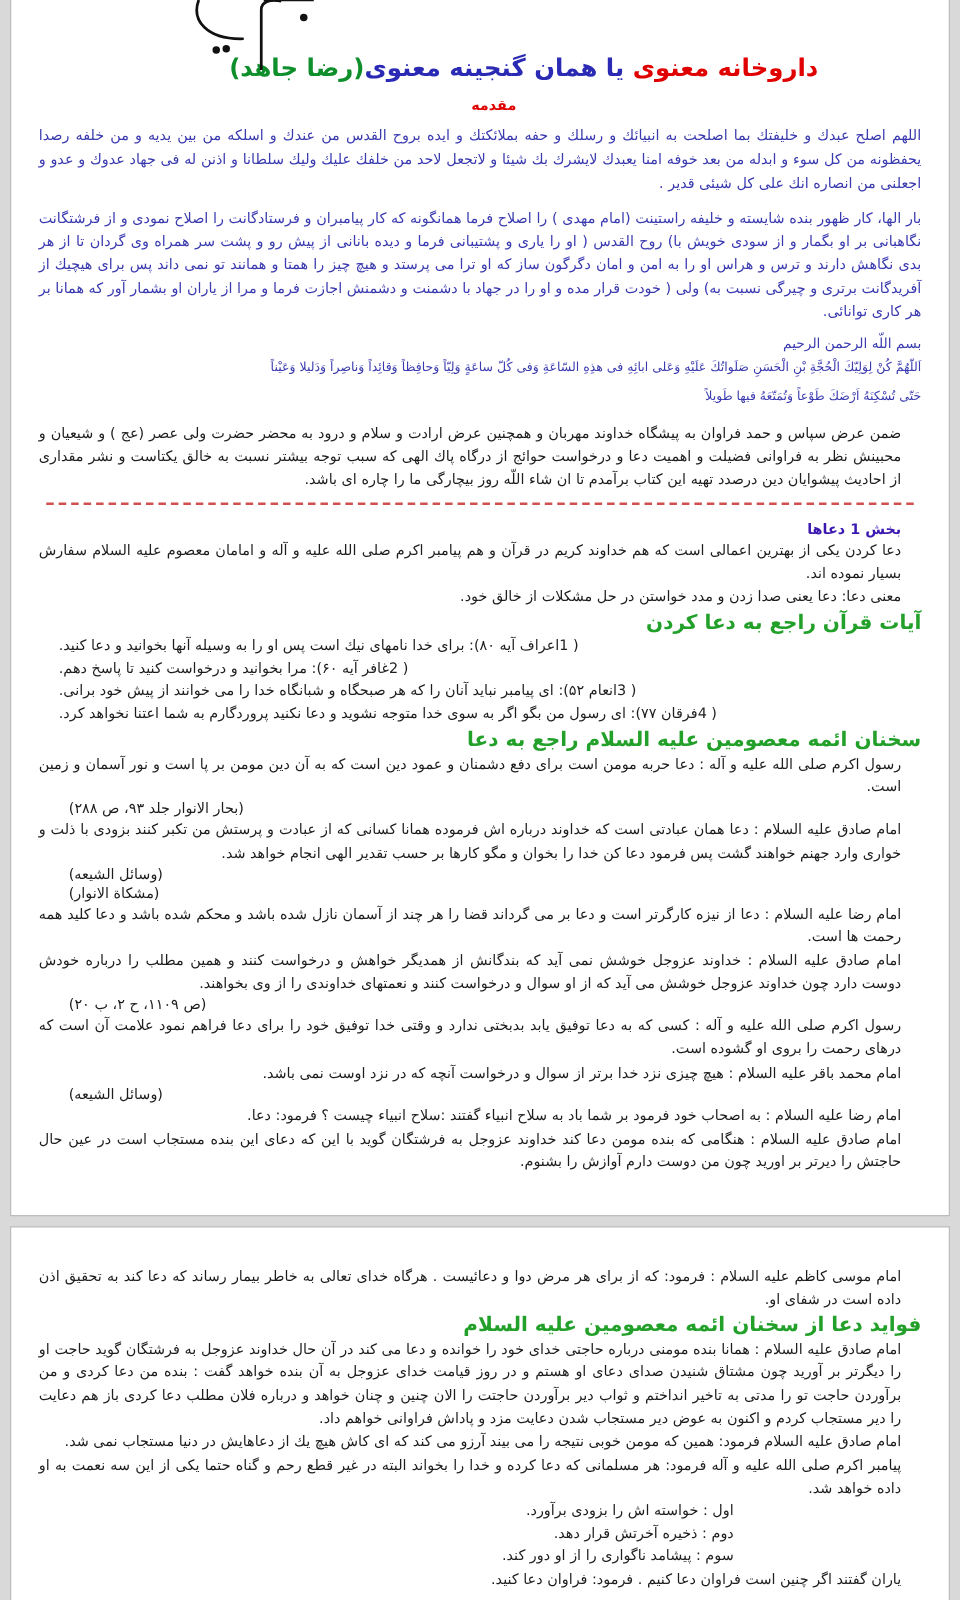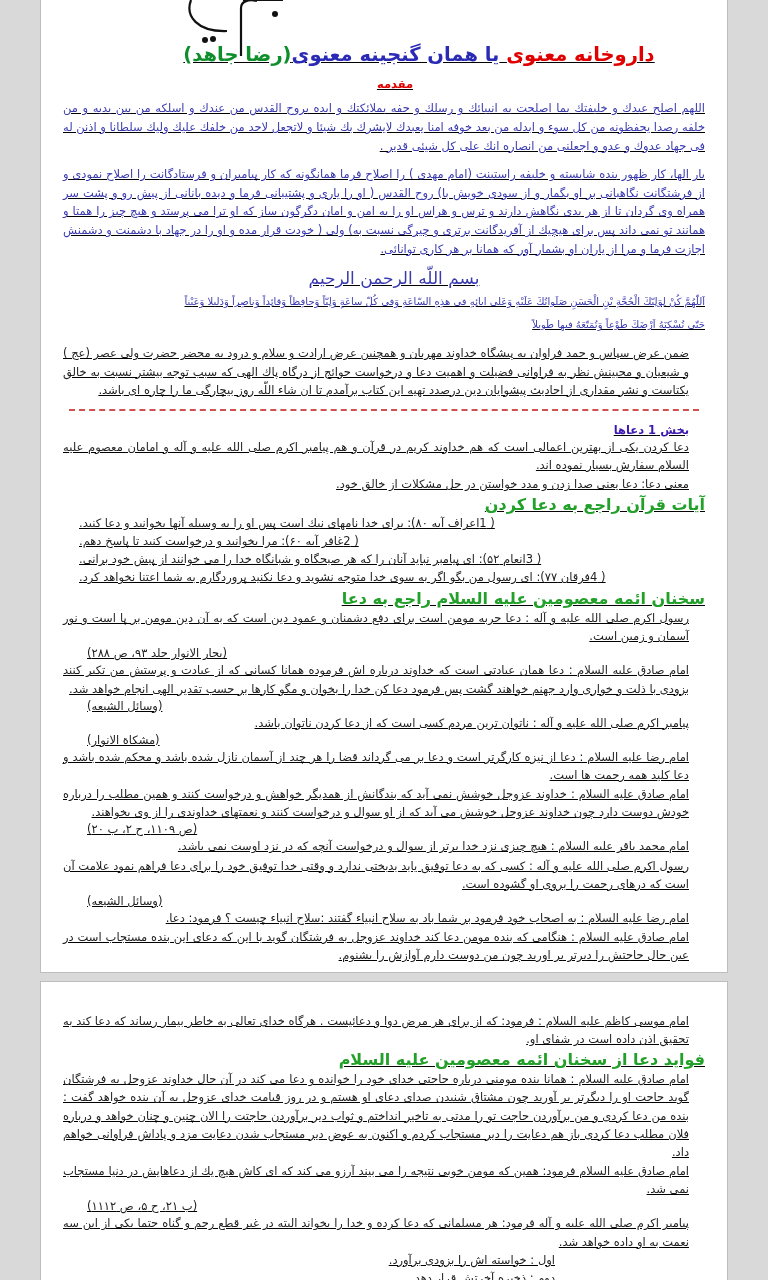--- a/index.html
+++ b/index.html
@@ -17,26 +17,25 @@
     width: 768px;
     min-height: 1280px;
     background: #d9d9d9;
     padding: 0;
     box-sizing: border-box;
     overflow: hidden;
     position: relative;
   }
   .page {
     background: #ffffff;
-    width: 686px;
+    width: 750px;
     margin: 0 auto;
     box-sizing: border-box;
     position: relative;
     box-shadow: 0 0 0 1px #bdbdbd;
-    text-decoration: underline;
   }
   .page-1 {
     height: 972px;
     padding: 6px 22px 0 22px;
   }
   .page-gap {
     height: 10px;
     background: #d9d9d9;
   }
   .page-2 {
@@ -105,22 +104,22 @@
   .p-ar {
     color: #3a3ab0;
     font-size: 10px;
     line-height: 1.9;
     text-align: right;
     margin: 4px 0 4px 0;
     direction: rtl;
   }
   .p-ar-small {
     color: #3a3ab0;
-    font-size: 17px;
-    text-align: center;
+    font-size: 11px;
+    text-align: right;
     margin: 0 0 2px 0;
     padding-left: 20px;
   }
   .p-body {
     color: #1d1d1d;
     font-size: 11.5px;
     line-height: 1.58;
     text-align: justify;
     margin: 0 16px 1px 0;
     direction: rtl;
@@ -212,49 +211,47 @@
     <p class="p-list">( 4فرقان ۷۷): اى رسول من بگو اگر به سوى خدا متوجه نشويد و دعا نكنيد پروردگارم به شما اعتنا نخواهد كرد.</p>
 
     <div class="h-sub-green">سخنان ائمه معصومين عليه السلام راجع به دعا</div>
 
     <p class="p-body">رسول اكرم صلى الله عليه و آله : دعا حربه مومن است براى دفع دشمنان و عمود دين است كه به آن دين مومن بر پا است و نور آسمان و زمين است.</p>
     <p class="p-src">(بحار الانوار جلد ۹۳، ص ۲۸۸)</p>
 
     <p class="p-body">امام صادق عليه السلام : دعا همان عبادتى است كه خداوند درباره اش فرموده همانا كسانى كه از عبادت و پرستش من تكبر كنند بزودى با ذلت و خوارى وارد جهنم خواهند گشت پس فرمود دعا كن خدا را بخوان و مگو كارها بر حسب تقدير الهى انجام خواهد شد.</p>
     <p class="p-src">(وسائل الشيعه)</p>
 
-    <p class="p-body">پيامبر اكرم صلى الله عليه و آله : ناتوان ترين مردم كسى است كه از دعا كردن ناتوان باشد.</p>
     <p class="p-src">(مشكاة الانوار)</p>
 
     <p class="p-body">امام رضا عليه السلام : دعا از نيزه كارگرتر است و دعا بر مى گرداند قضا را هر چند از آسمان نازل شده باشد و محكم شده باشد و دعا كليد همه رحمت ها است.</p>
 
     <p class="p-body">امام صادق عليه السلام : خداوند عزوجل خوشش نمى آيد كه بندگانش از همديگر خواهش و درخواست كنند و همين مطلب را درباره خودش دوست دارد چون خداوند عزوجل خوشش مى آيد كه از او سوال و درخواست كنند و نعمتهاى خداوندى را از وى بخواهند.</p>
     <p class="p-src">(ص ۱۱۰۹، ح ۲، ب ۲۰)</p>
 
+    <p class="p-body">رسول اكرم صلى الله عليه و آله : كسى كه به دعا توفيق يابد بدبختى ندارد و وقتى خدا توفيق خود را براى دعا فراهم نمود علامت آن است كه درهاى رحمت را بروى او گشوده است.</p>
+
     <p class="p-body">امام محمد باقر عليه السلام : هيچ چيزى نزد خدا برتر از سوال و درخواست آنچه كه در نزد اوست نمى باشد.</p>
-
-    <p class="p-body">رسول اكرم صلى الله عليه و آله : كسى كه به دعا توفيق يابد بدبختى ندارد و وقتى خدا توفيق خود را براى دعا فراهم نمود علامت آن است كه درهاى رحمت را بروى او گشوده است.</p>
     <p class="p-src">(وسائل الشيعه)</p>
 
     <p class="p-body">امام رضا عليه السلام : به اصحاب خود فرمود بر شما باد به سلاح انبياء گفتند :سلاح انبياء چيست ؟ فرمود: دعا.</p>
 
     <p class="p-body">امام صادق عليه السلام : هنگامى كه بنده مومن دعا كند خداوند عزوجل به فرشتگان گويد با اين كه دعاى اين بنده مستجاب است در عين حال حاجتش را ديرتر بر اوريد چون من دوست دارم آوازش را بشنوم.</p>
   </div>
 
   <div class="page-gap"></div>
 
   <div class="page page-2">
     <p class="p-body">امام موسى كاظم عليه السلام : فرمود: كه از براى هر مرض دوا و دعائيست . هرگاه خداى تعالى به خاطر بيمار رساند كه دعا كند به تحقيق اذن داده است در شفاى او.</p>
 
     <div class="h-sub-green">فوايد دعا از سخنان ائمه معصومين عليه السلام</div>
 
     <p class="p-body">امام صادق عليه السلام : همانا بنده مومنى درباره حاجتى خداى خود را خوانده و دعا مى كند در آن حال خداوند عزوجل به فرشتگان گويد حاجت او را ديگرتر بر آوريد چون مشتاق شنيدن صداى دعاى او هستم و در روز قيامت خداى عزوجل به آن بنده خواهد گفت : بنده من دعا كردى و من برآوردن حاجت تو را مدتى به تاخير انداختم و ثواب دير برآوردن حاجتت را الان چنين و چنان خواهد و درباره فلان مطلب دعا كردى باز هم دعايت را دير مستجاب كردم و اكنون به عوض دير مستجاب شدن دعايت مزد و پاداش فراوانى خواهم داد.</p>
 
     <p class="p-body">امام صادق عليه السلام فرمود: همين كه مومن خوبى نتيجه را مى بيند آرزو مى كند كه اى كاش  هيچ يك از دعاهايش در دنيا مستجاب نمى شد.</p>
-    <p class="p-src">(ب ۲۱، ح ۵، ص ۱۱۱۲)</p>
 
     <p class="p-body">پيامبر اكرم صلى الله عليه و آله فرمود: هر مسلمانى كه دعا كرده و خدا را بخواند البته در غير قطع رحم و گناه حتما يكى از اين سه نعمت به او داده خواهد شد.</p>
 
     <p class="p-num">اول : خواسته اش را بزودى برآورد.</p>
     <p class="p-num">دوم : ذخيره آخرتش قرار دهد.</p>
     <p class="p-num">سوم : پيشامد ناگوارى را از او دور كند.</p>
 
     <p class="p-body rightonly">ياران گفتند اگر چنين است فراوان دعا كنيم . فرمود: فراوان دعا كنيد.</p>
 
   </div>

